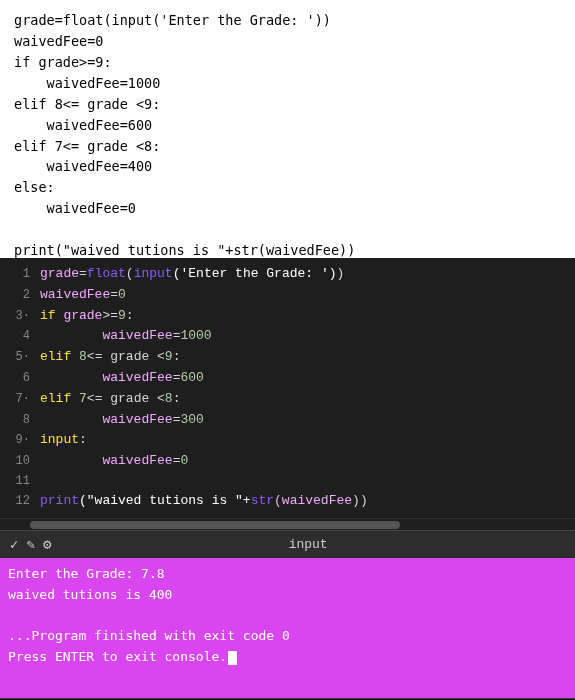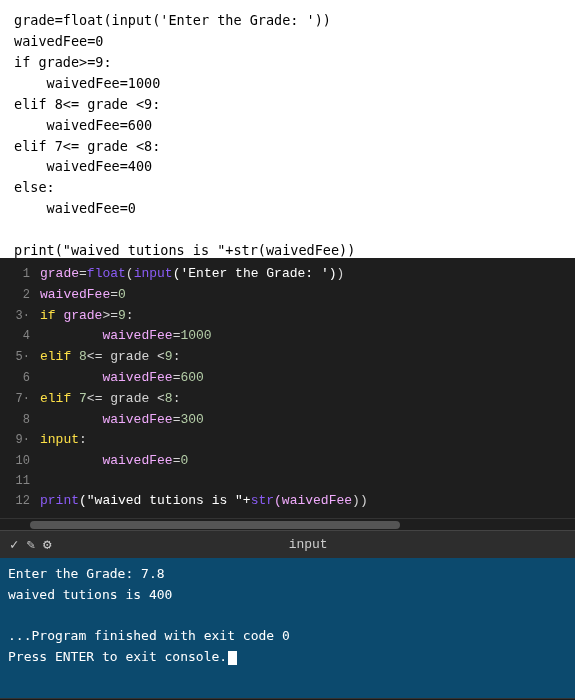--- a/index.html
+++ b/index.html
@@ -101,21 +101,21 @@
     }
     #toolbar-label {
       color: #ccc;
       font-size: 13px;
       flex: 1;
       text-align: center;
     }
 
     
     #console-area {
-      background: #0c4a6e;
+      background: #d946ef;
       padding: 6px 8px;
       height: 140px;
       overflow: hidden;
     }
     #console-area pre {
       font-size: 13px;
       line-height: 1.6;
       color: #fff;
       white-space: pre;
     }

